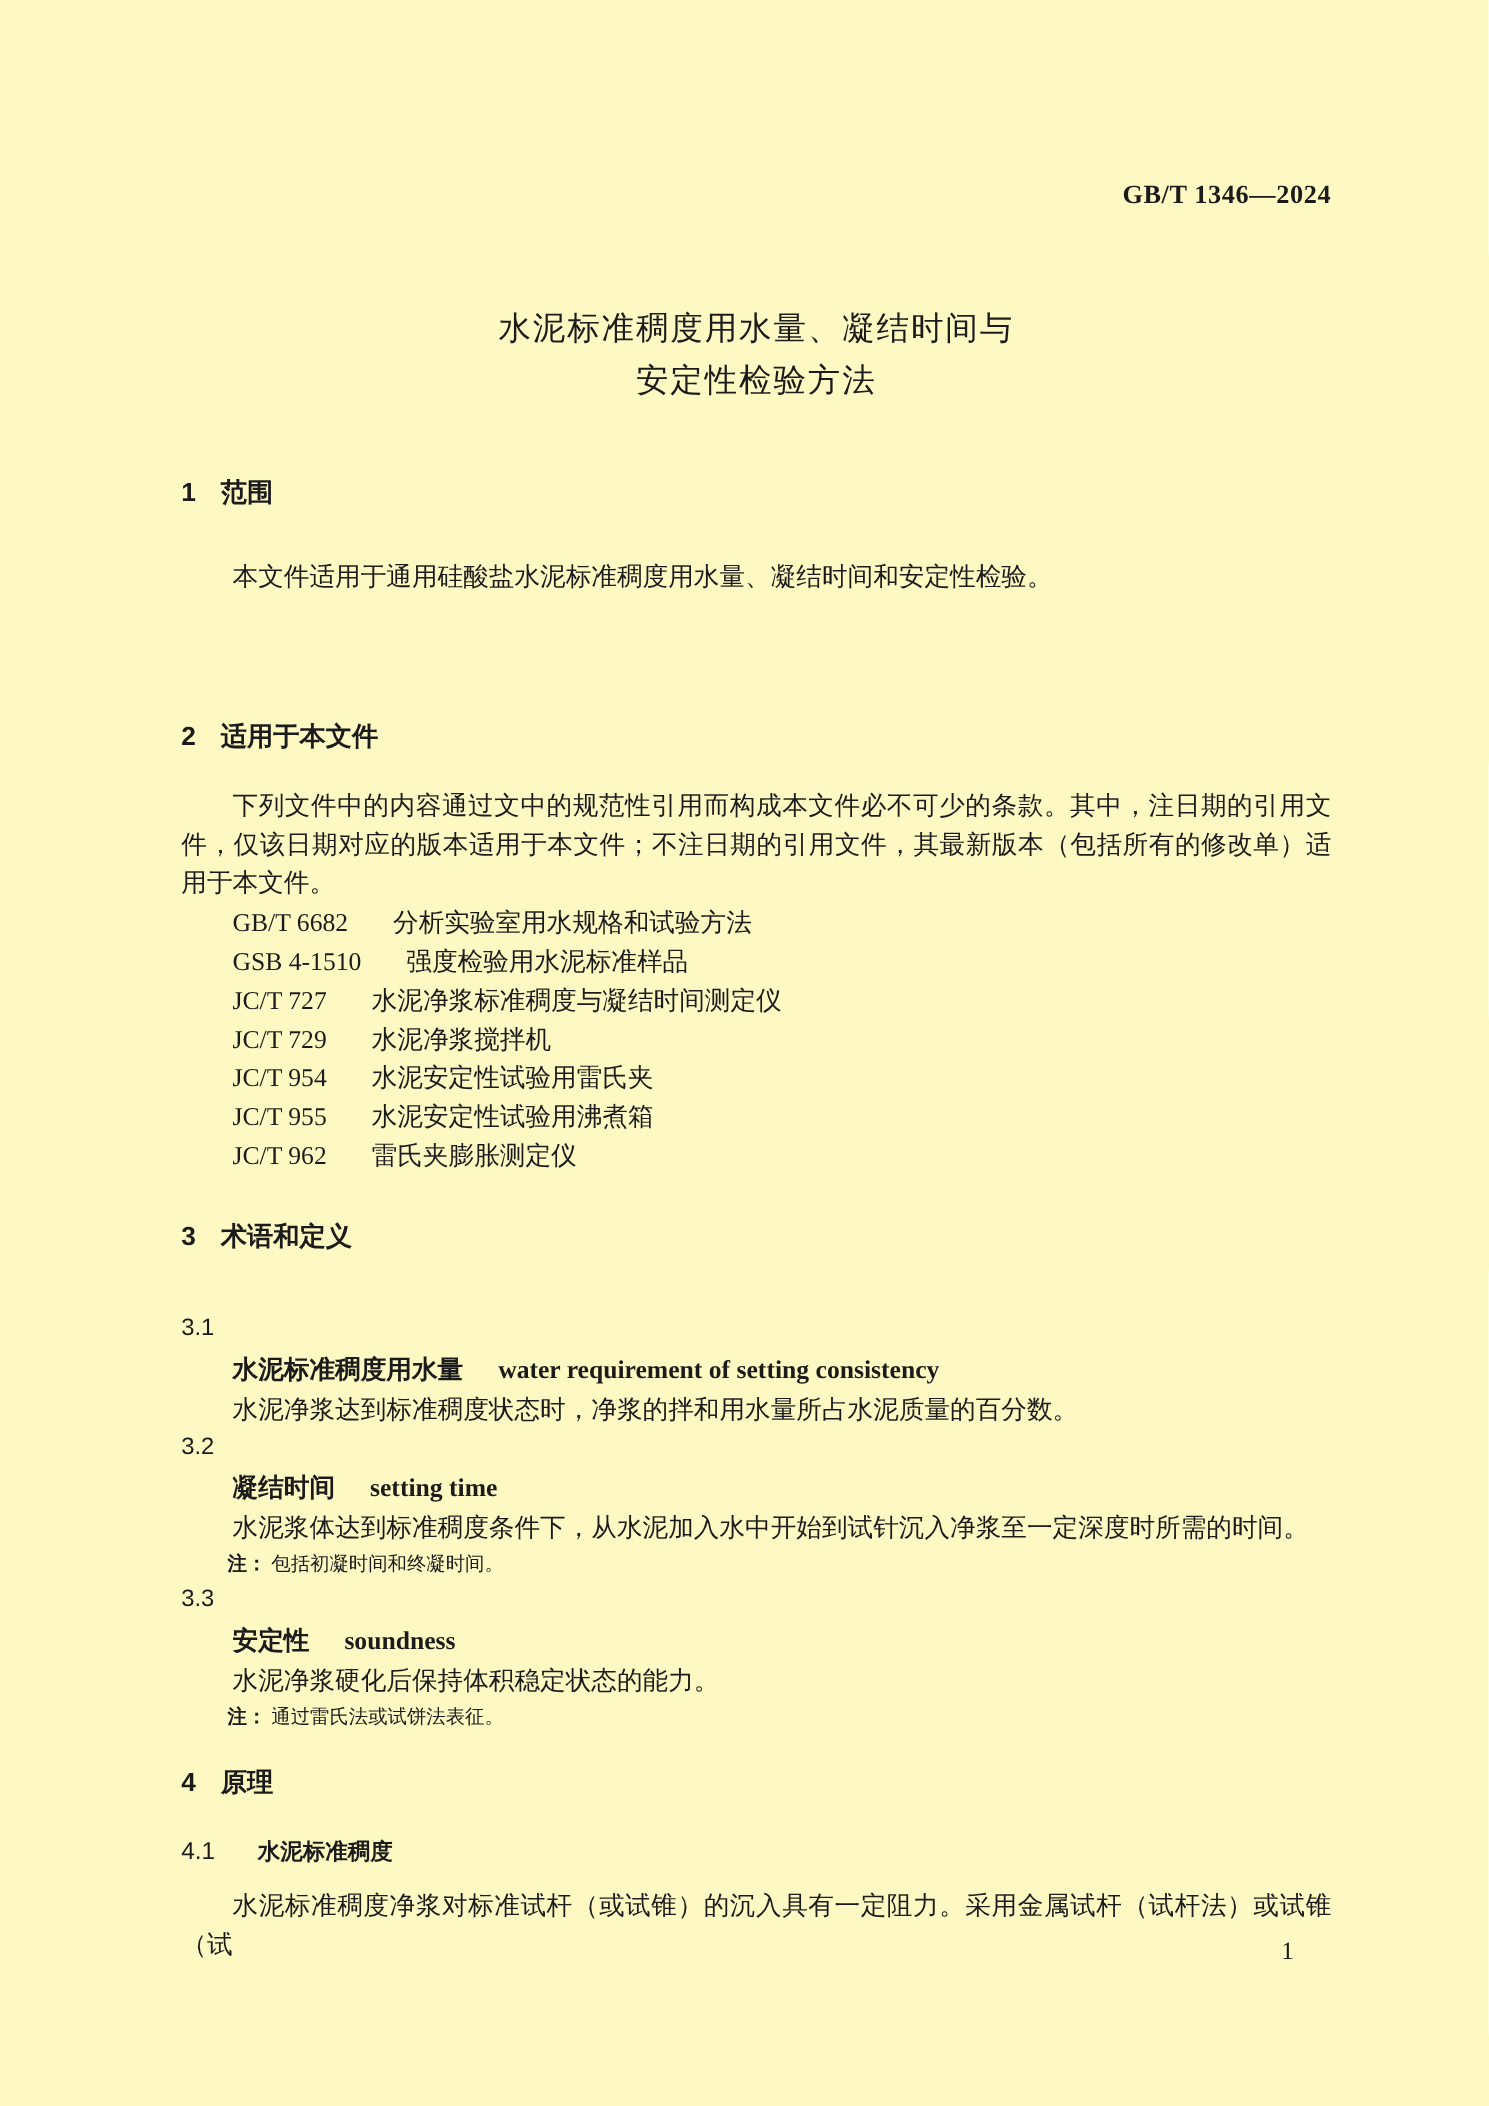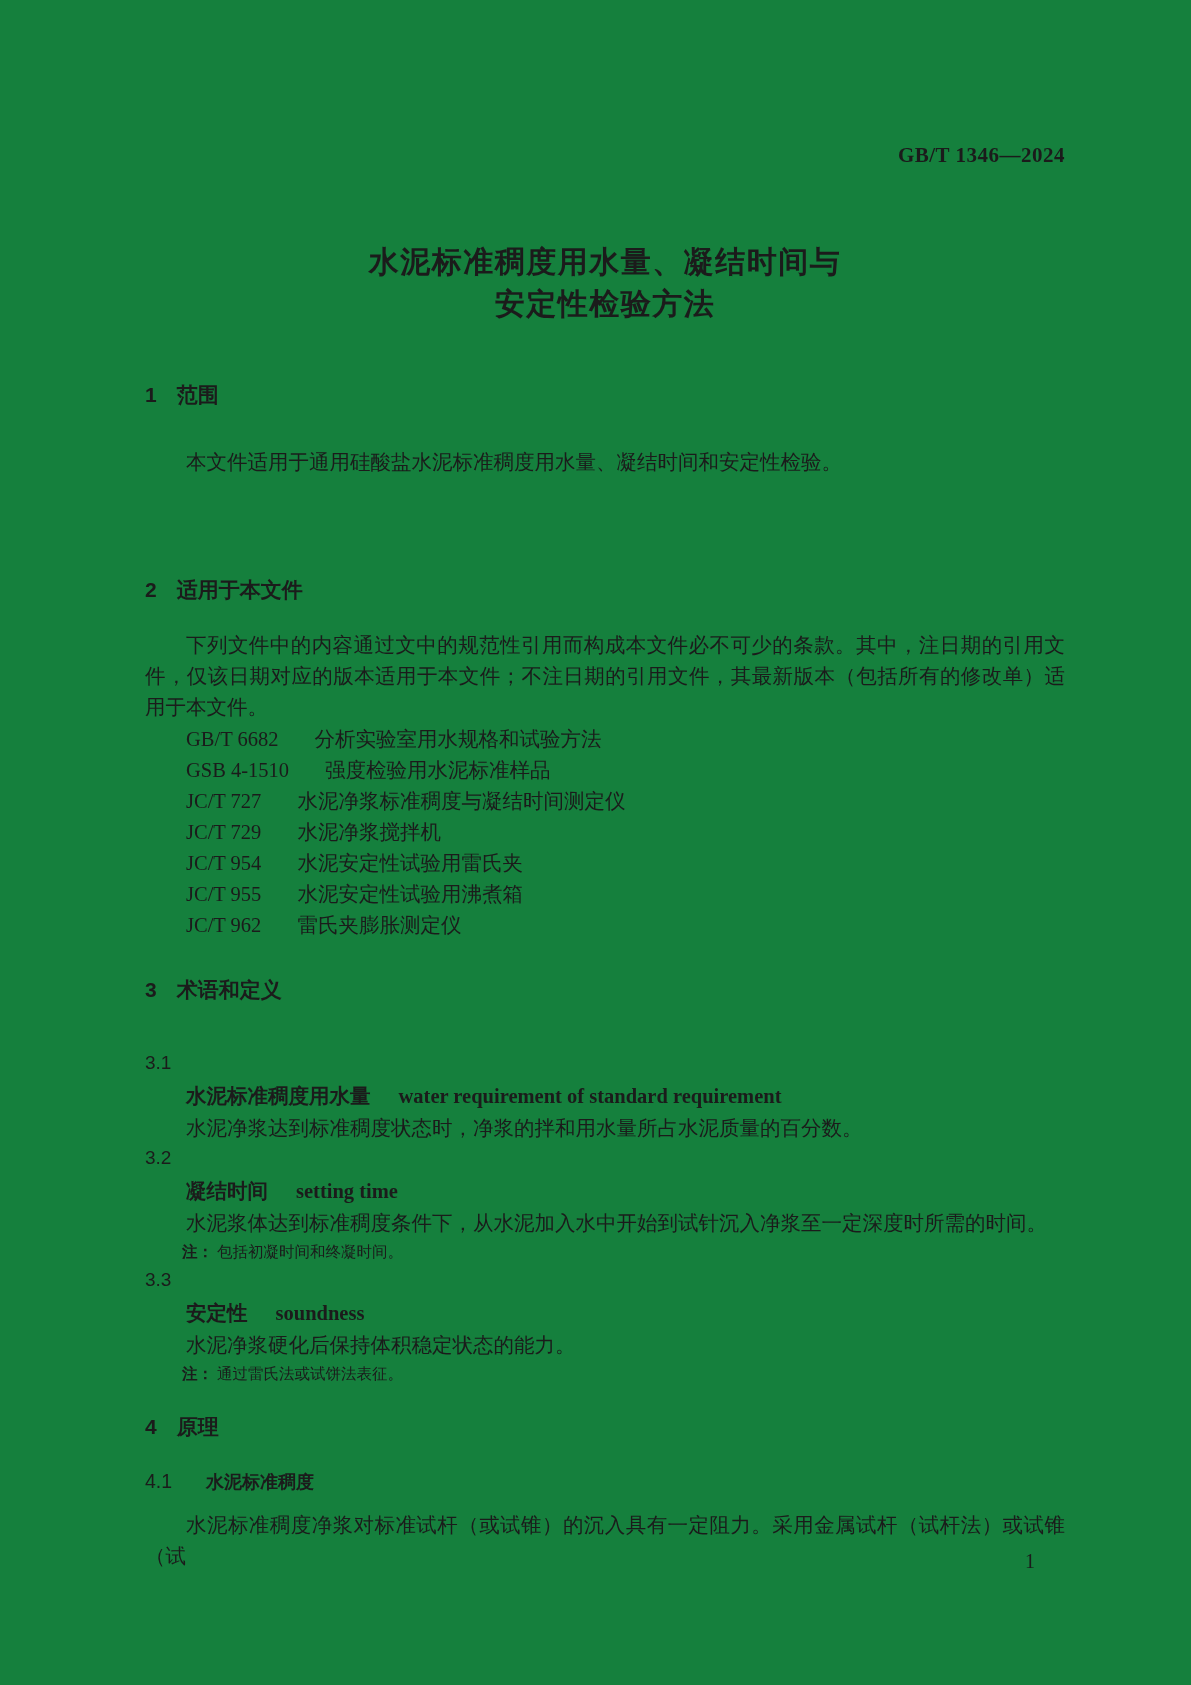--- a/index.html
+++ b/index.html
@@ -1,37 +1,37 @@
 <!DOCTYPE html>
 <html><head>
 <meta charset="utf-8">
 <style>
   html,body{margin:0;padding:0;background:#ffffff;}
   .page{
     position:relative;
     width:1191px;height:1685px;
-    background:#15803d;
+    background:#fef9c3;
     color:#1b1b1b;
     font-family:"Liberation Serif","DejaVu Serif",serif;
     overflow:hidden;
   }
   .abs{position:absolute;left:145px;width:920px;}
 
   
   .doc-number{
     top:143px;text-align:right;
     font-family:"Liberation Serif","DejaVu Serif",serif;
     font-weight:bold;font-size:21px;line-height:24px;letter-spacing:.5px;
   }
 
   
   .doc-title{
     top:241px;text-align:center;
     font-family:"Liberation Sans","DejaVu Sans",sans-serif;
-    font-weight:bold;font-size:30px;line-height:42px;letter-spacing:1.5px;
+    font-weight:normal;font-size:26px;line-height:42px;letter-spacing:1.5px;
   }
 
   
   .sec-heading{
     font-family:"Liberation Sans","DejaVu Sans",sans-serif;
     font-weight:bold;font-size:21px;line-height:26px;
   }
   .sec-num{display:inline-block;margin-right:20px;}
   .h-sec1{top:382px;}
   .h-sec2{top:577px;}
@@ -135,21 +135,21 @@
   </div>
 
   <div class="abs sec-heading h-sec3">
     <span class="sec-num">3</span><span>术语和定义</span>
   </div>
 
   <div class="abs terms">
     <div>
       <div class="t-num">3.1</div>
       <div class="t-head">
-        <span class="t-zh">水泥标准稠度用水量</span><span class="t-en">water requirement of standard requirement</span>
+        <span class="t-zh">水泥标准稠度用水量</span><span class="t-en">water requirement of setting consistency</span>
       </div>
       <div class="t-def">水泥净浆达到标准稠度状态时，净浆的拌和用水量所占水泥质量的百分数。</div>
     </div>
 
     <div>
       <div class="t-num later">3.2</div>
       <div class="t-head">
         <span class="t-zh">凝结时间</span><span class="t-en">setting time</span>
       </div>
       <div class="t-def">水泥浆体达到标准稠度条件下，从水泥加入水中开始到试针沉入净浆至一定深度时所需的时间。</div>

